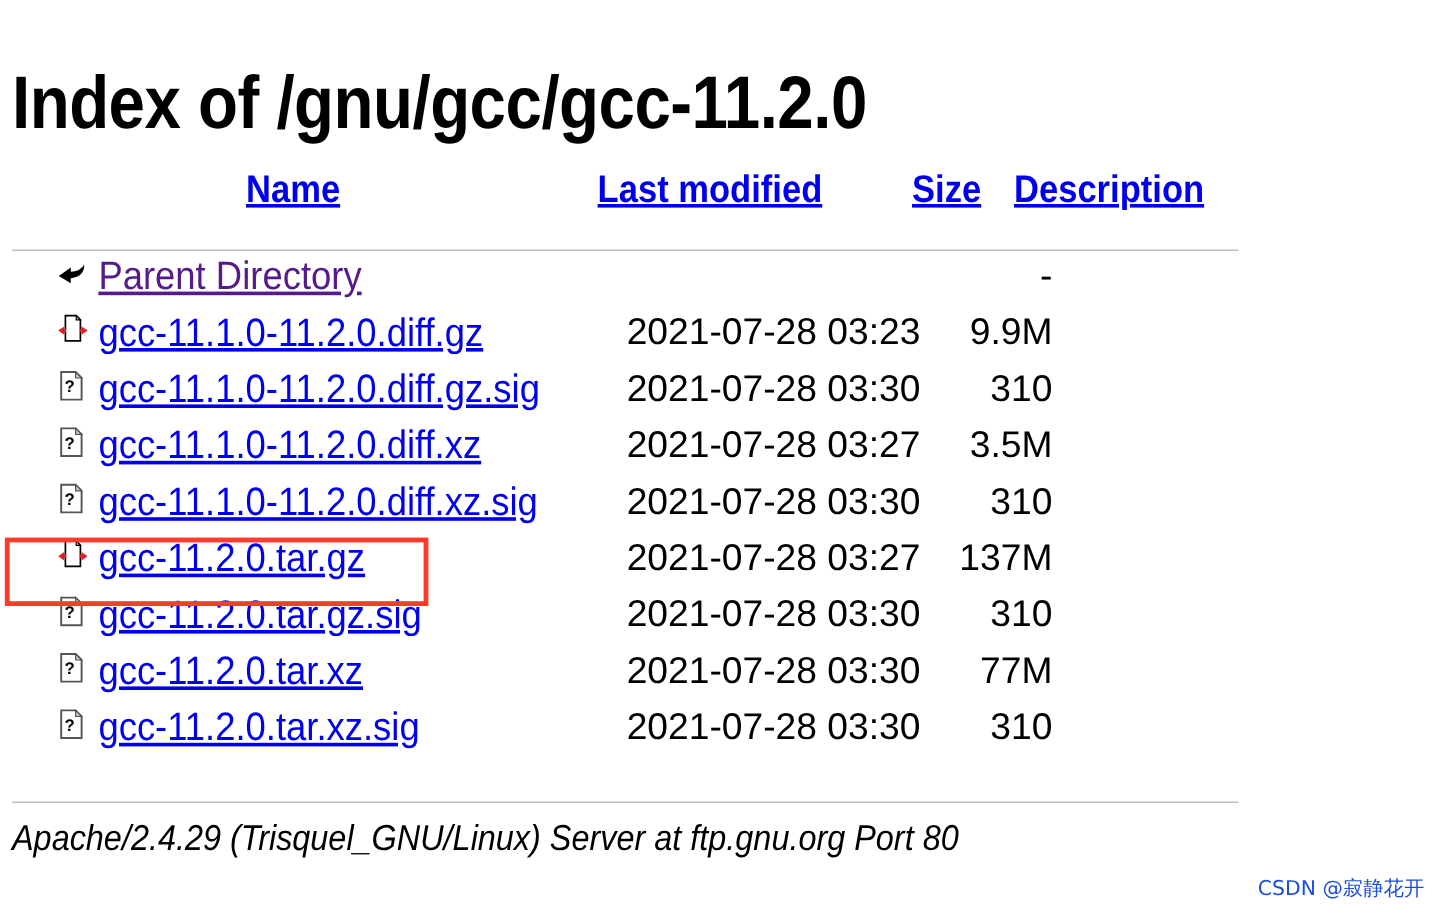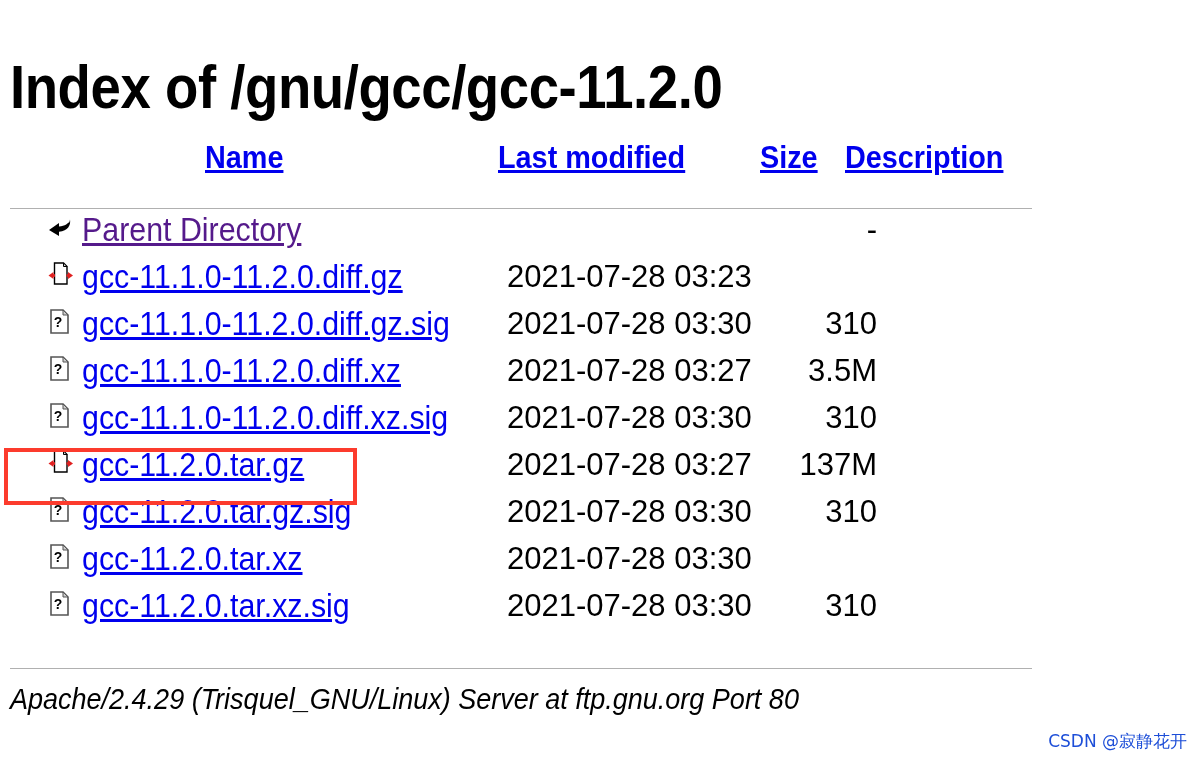--- a/index.html
+++ b/index.html
@@ -108,21 +108,21 @@
     transform-origin: left top;
   }
   .row-name.visited {
     color: #551a8b;
   }
   .row-date {
     position: absolute;
     left: 470px;
     top: 0px;
     width: 260px;
-    text-align: left;
+    text-align: right;
     font-size: 31px;
     line-height: 44px;
     color: #000000;
     white-space: nowrap;
   }
   .row-size {
     position: absolute;
     left: 640px;
     top: 0px;
     width: 200px;
@@ -210,20 +210,21 @@
           <path d="M7.5 3 L16.5 3 L20 6.5 L20 24 L7.5 24 Z" fill="#ffffff" stroke="#000000" stroke-width="1.4"></path>
           <path d="M16.5 3 L16.5 6.5 L20 6.5 Z" fill="#d8d8d8" stroke="#000000" stroke-width="1"></path>
           <path d="M6.5 12 L1.5 15.5 L6.5 19 Z" fill="#e02020"></path>
           <path d="M21 12 L26 15.5 L21 19 Z" fill="#e02020"></path>
           <rect x="5" y="14.2" width="3" height="2.6" fill="#e02020"></rect>
           <rect x="19.5" y="14.2" width="3" height="2.6" fill="#e02020"></rect>
         </svg>
       </span>
       <span class="row-name">gcc-11.1.0-11.2.0.diff.gz</span>
       <span class="row-date">2021-07-28 03:23</span>
+      <span class="row-size">9.9M</span>
     </div>
 
     <div class="file-row">
       <span class="row-icon">
         <svg class="icon-svg" width="26" height="30" viewBox="0 0 26 30">
           <path d="M4 3 L16 3 L21 8 L21 26 L4 26 Z" fill="#ffffff" stroke="#555555" stroke-width="1.6"></path>
           <path d="M16 3 L16 8 L21 8 Z" fill="#cfcfcf" stroke="#555555" stroke-width="1"></path>
           <text x="11" y="20" font-family="Liberation Sans, sans-serif" font-size="14" font-weight="bold" fill="#000000" text-anchor="middle">?</text>
         </svg>
       </span>
@@ -290,20 +291,21 @@
     <div class="file-row">
       <span class="row-icon">
         <svg class="icon-svg" width="26" height="30" viewBox="0 0 26 30">
           <path d="M4 3 L16 3 L21 8 L21 26 L4 26 Z" fill="#ffffff" stroke="#555555" stroke-width="1.6"></path>
           <path d="M16 3 L16 8 L21 8 Z" fill="#cfcfcf" stroke="#555555" stroke-width="1"></path>
           <text x="11" y="20" font-family="Liberation Sans, sans-serif" font-size="14" font-weight="bold" fill="#000000" text-anchor="middle">?</text>
         </svg>
       </span>
       <span class="row-name">gcc-11.2.0.tar.xz</span>
       <span class="row-date">2021-07-28 03:30</span>
+      <span class="row-size">77M</span>
     </div>
 
     <div class="file-row">
       <span class="row-icon">
         <svg class="icon-svg" width="26" height="30" viewBox="0 0 26 30">
           <path d="M4 3 L16 3 L21 8 L21 26 L4 26 Z" fill="#ffffff" stroke="#555555" stroke-width="1.6"></path>
           <path d="M16 3 L16 8 L21 8 Z" fill="#cfcfcf" stroke="#555555" stroke-width="1"></path>
           <text x="11" y="20" font-family="Liberation Sans, sans-serif" font-size="14" font-weight="bold" fill="#000000" text-anchor="middle">?</text>
         </svg>
       </span>

